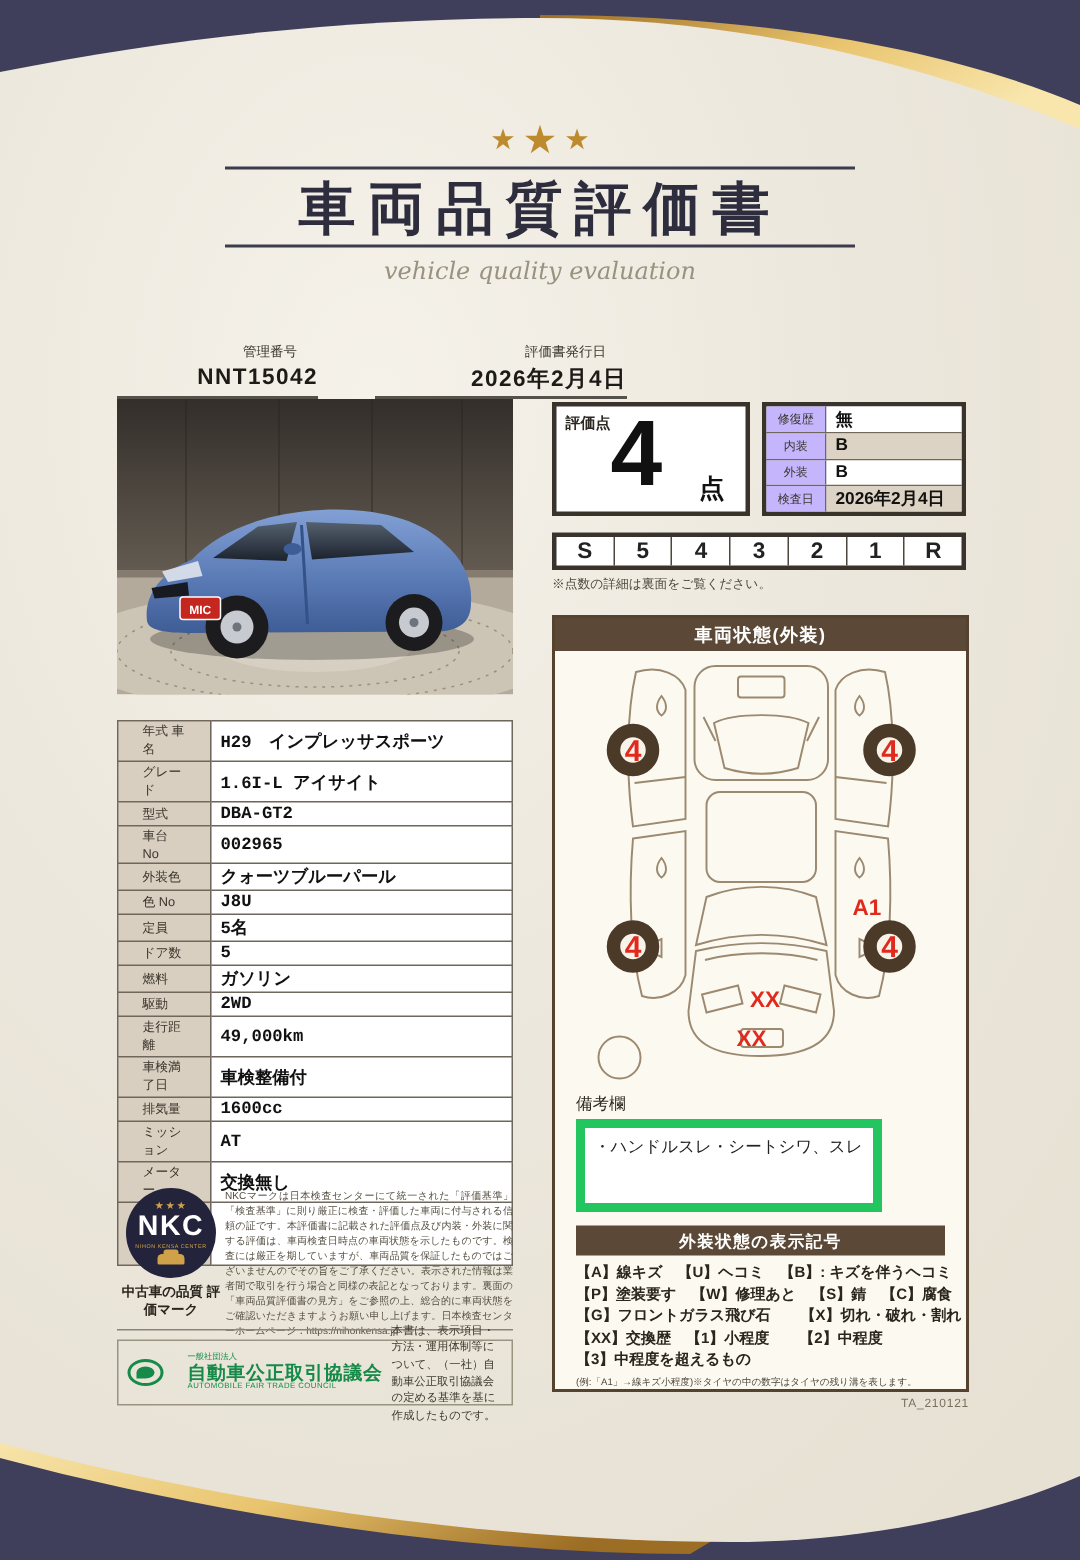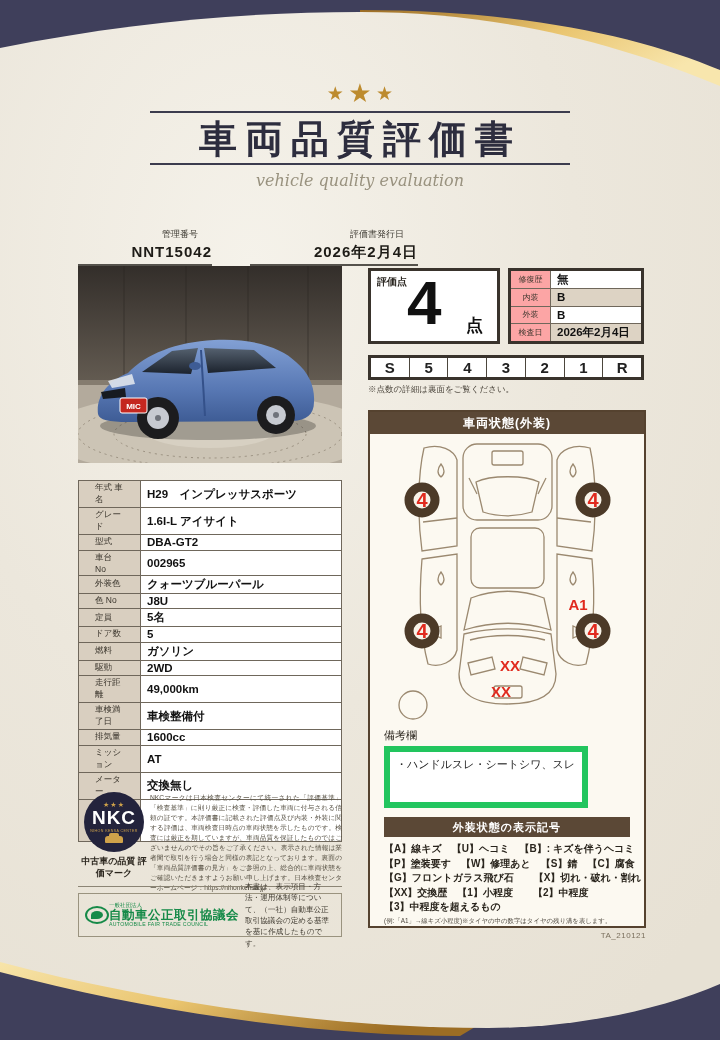--- a/index.html
+++ b/index.html
@@ -34,37 +34,37 @@
   .scorebox { position:absolute; top:268px; left:368px; width:132px; height:76px;
     background:#fff; border:3px solid #39332c; }
   .scorebox .sl { position:absolute; top:4px; left:6px; font-size:10px; font-weight:bold; color:#2c2822; }
   .scorebox .sv { position:absolute; top:-4px; left:36px; font-size:62px; font-weight:bold; color:#111; font-family:"Liberation Sans",sans-serif; }
   .scorebox .su { position:absolute; bottom:4px; right:14px; font-size:17px; font-weight:bold; color:#111; }
 
   .grades { position:absolute; top:268px; left:508px; width:136px; height:76px;
     border:3px solid #39332c; background:#fff; display:flex; flex-direction:column; }
   .grades .grow { flex:1; display:flex; border-bottom:1px solid #6f675b; }
   .grades .grow:last-child { border-bottom:none; }
-  .grades .glbl { width:40px; background:#fca5a5; font-size:8px; color:#3a352c;
+  .grades .glbl { width:40px; background:#c4b5fd; font-size:8px; color:#3a352c;
     display:flex; align-items:center; justify-content:center; border-right:1px solid #6f675b; }
   .grades .gval { flex:1; font-size:11.5px; font-weight:bold; color:#111; display:flex; align-items:center; padding-left:6px; background:#fff; }
   .grades .grow.alt .gval { background:#ddd3c4; }
 
   .scale { position:absolute; top:355px; left:368px; width:276px; height:25px;
     border:3px solid #39332c; background:#fff; display:flex; }
   .scale .cell { flex:1; border-right:1.5px solid #4c463d; display:flex; align-items:center; justify-content:center;
     font-size:15px; font-weight:bold; color:#222; }
   .scale .cell:last-child { border-right:none; }
   .scale-note { position:absolute; top:384px; left:368px; font-size:8.5px; color:#4c463d; }
 
   
   .spec { position:absolute; top:480px; left:78px; width:264px; border-collapse:collapse; }
   .spec td { border:1px solid #6f675b; }
   .spec .k { width:62px; background:#d9cfc0; font-size:8.5px; color:#3a352c; padding:1px 16px; height:15.5px; }
-  .spec .v { background:#fff; font-size:11.5px; font-weight:bold; color:#111; padding:1px 6px; }
+  .spec .v { background:#fff; font-size:11.5px; font-weight:bold; color:#111; padding:1px 6px;font-family:Liberation Mono, monospace; }
   .spec tr.tall .k, .spec tr.tall .v { height:42px; }
 
   
   .panel { position:absolute; top:410px; left:368px; width:278px; height:518px;
     border:2px solid #55422f; background:#fcf9f1; }
   .panel-head { height:22px; background:#5b4836; color:#fff; font-size:12px; font-weight:bold;
     display:flex; align-items:center; justify-content:center; letter-spacing:1px; }
   .diagram { display:block; margin:0 auto; }
   .remarks-label { font-size:11px; color:#2f2a22; margin:2px 0 3px 14px; }
   .remarks-box { margin:0 14px; width:204px; height:62px; border:6px solid #22c55e; background:#fff;
@@ -88,21 +88,21 @@
   .nkc-caricon { width:18px; height:7px; background:#cfa24a; border-radius:3px 3px 1px 1px; margin-top:2px; position:relative; }
   .nkc-caricon:before { content:""; position:absolute; top:-3px; left:4px; width:10px; height:4px; background:#cfa24a; border-radius:2px 2px 0 0; }
   .nkc-mark { font-size:9px; font-weight:bold; color:#2a251d; line-height:1.3; }
   .nkc-body { flex:1; font-size:6.7px; line-height:1.5; color:#565043; text-align:justify; padding-top:3px; }
 
   .divider { position:absolute; top:886px; left:78px; width:264px; height:1px; background:#8c8575; }
 
   
   .council { position:absolute; top:893px; left:78px; width:264px; height:44px;
     border:1px solid #9a937f; display:flex; align-items:center; padding:4px 6px; gap:6px; }
-  .c-logo { display:flex; align-items:center; gap:0; }
+  .c-logo { display:flex; align-items:center; gap:16px; }
   .c-emblem { width:24px; height:18px; border:2px solid #168a48; border-radius:50%;
     position:relative; flex:none; }
   .c-emblem:before { content:""; position:absolute; left:4px; top:3px; width:12px; height:8px;
     background:#168a48; border-radius:50% 50% 50% 0; }
   .c-text { line-height:1.05; }
   .c-small { font-size:5.5px; color:#168a48; }
   .c-org { font-size:12.5px; font-weight:bold; color:#168a48; letter-spacing:0.5px; }
   .c-en { font-size:5.2px; color:#168a48; letter-spacing:0.3px; }
   .c-body { flex:1; font-size:7.6px; line-height:1.5; color:#3f3a30; }
 </style>

